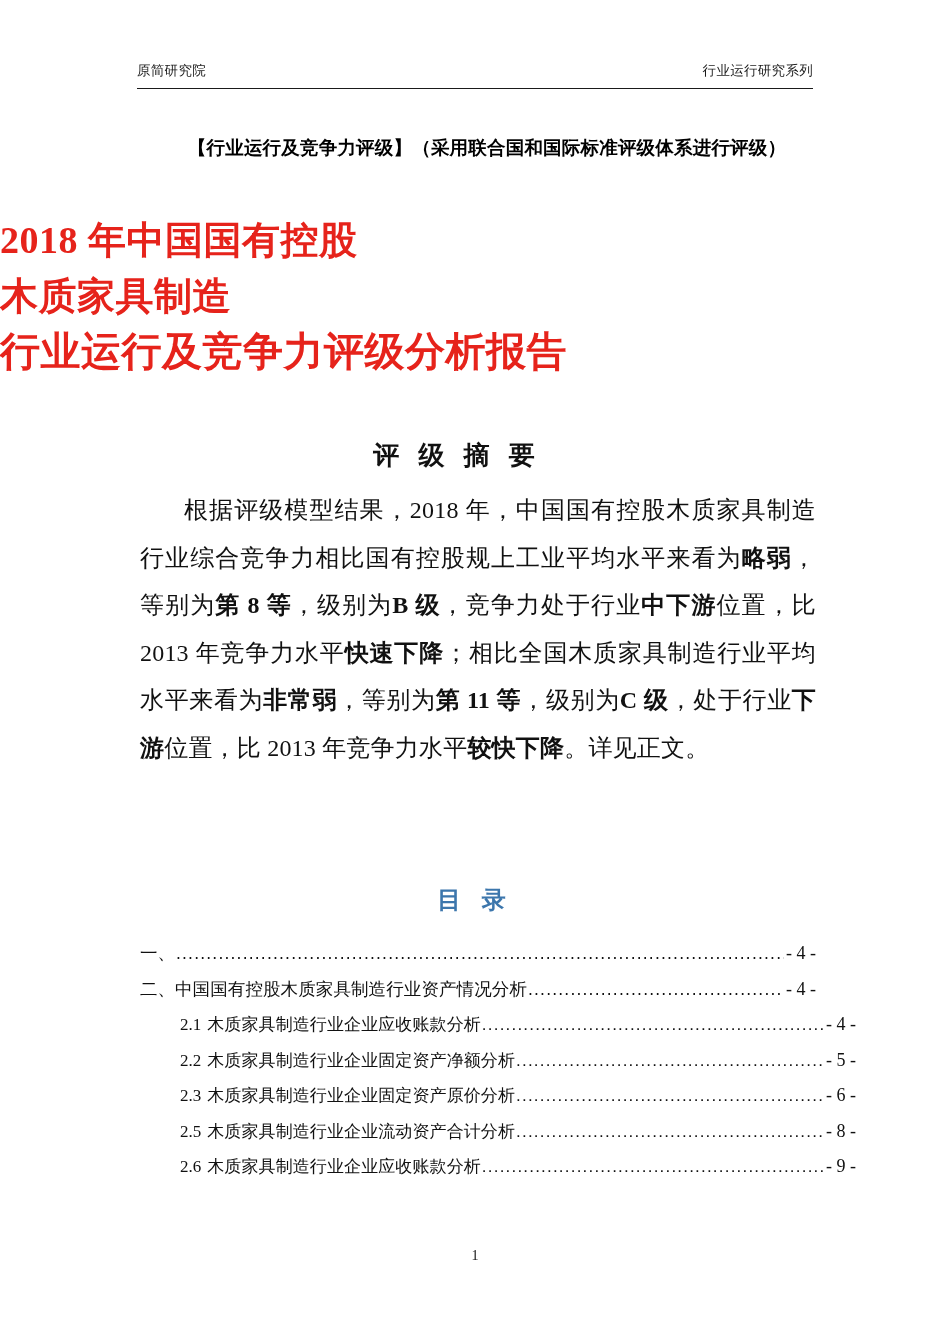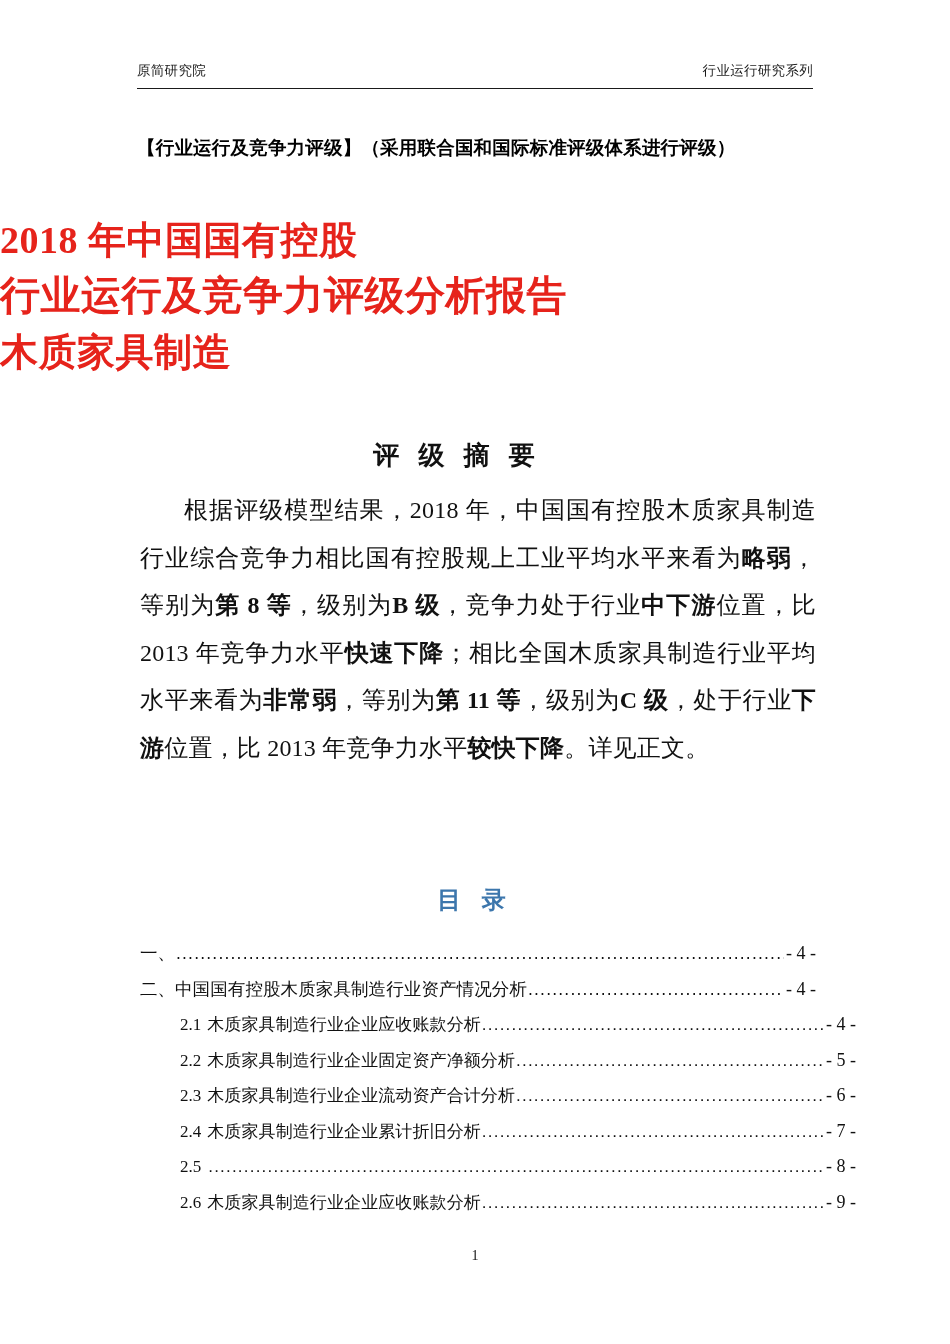--- a/index.html
+++ b/index.html
@@ -54,20 +54,21 @@
     left: 137px;
     top: 135px;
     width: 700px;
     font-family: "Liberation Serif", serif;
     font-weight: bold;
     font-size: 18.5px;
     line-height: 26px;
     color: #000000;
     letter-spacing: 0.2px;
     white-space: nowrap;
+    text-align: center;
   }
 
   
   .doc-title {
     position: absolute;
     left: 0;
     top: 212px;
     width: 950px;
     text-align: left;
     color: #E6231B;
@@ -203,22 +204,22 @@
   <div class="page-header">
     <span>原简研究院</span>
     <span>行业运行研究系列</span>
   </div>
   <div class="header-rule"></div>
 
   <div class="kicker">【行业运行及竞争力评级】（采用联合国和国际标准评级体系进行评级）</div>
 
   <div class="doc-title">
     <span class="tline">2018 年中国国有控股</span>
+    <span class="tline">木质家具制造</span>
     <span class="tline wide">行业运行及竞争力评级分析报告</span>
-    <span class="tline">木质家具制造</span>
   </div>
 
   <div class="section-heading">评 级 摘 要</div>
 
   <div class="summary"><span>根据评级模型结果，2018 年，中国国有控股木质家具制造行业综合竞争力相比国有控股规上工业平均水平来看为</span><b>略弱</b><span>，等别为</span><b>第 8 等</b><span>，级别为</span><b>B 级</b><span>，竞争力处于行业</span><b>中下游</b><span>位置，比 2013 年竞争力水平</span><b>快速下降</b><span>；相比全国木质家具制造行业平均水平来看为</span><b>非常弱</b><span>，等别为</span><b>第 11 等</b><span>，级别</span><span>为</span><b>C 级</b><span>，处于行业</span><b>下游</b><span>位置，比 2013 年竞争力水平</span><b>较快下降</b><span>。详见正文。</span></div>
 
   <div class="toc-heading">目 录</div>
 
   <div class="toc">
       <div class="toc-item lvl1">
@@ -239,32 +240,27 @@
         <span class="toc-page">- 4 -</span>
       </div>
       <div class="toc-item lvl2">
         <span class="toc-num">2.2</span>
         <span class="toc-text">木质家具制造行业企业固定资产净额分析</span>
         <span class="toc-leader"></span>
         <span class="toc-page">- 5 -</span>
       </div>
       <div class="toc-item lvl2">
         <span class="toc-num">2.3</span>
+        <span class="toc-text">木质家具制造行业企业固定资产原价分析</span>
+        <span class="toc-leader"></span>
+        <span class="toc-page">- 6 -</span>
+      </div>
+      <div class="toc-item lvl2">
+        <span class="toc-num">2.5</span>
         <span class="toc-text">木质家具制造行业企业流动资产合计分析</span>
-        <span class="toc-leader"></span>
-        <span class="toc-page">- 6 -</span>
-      </div>
-      <div class="toc-item lvl2">
-        <span class="toc-num">2.4</span>
-        <span class="toc-text">木质家具制造行业企业累计折旧分析</span>
-        <span class="toc-leader"></span>
-        <span class="toc-page">- 7 -</span>
-      </div>
-      <div class="toc-item lvl2">
-        <span class="toc-num">2.5</span>
         <span class="toc-leader"></span>
         <span class="toc-page">- 8 -</span>
       </div>
       <div class="toc-item lvl2">
         <span class="toc-num">2.6</span>
         <span class="toc-text">木质家具制造行业企业应收账款分析</span>
         <span class="toc-leader"></span>
         <span class="toc-page">- 9 -</span>
       </div>
     </div>

